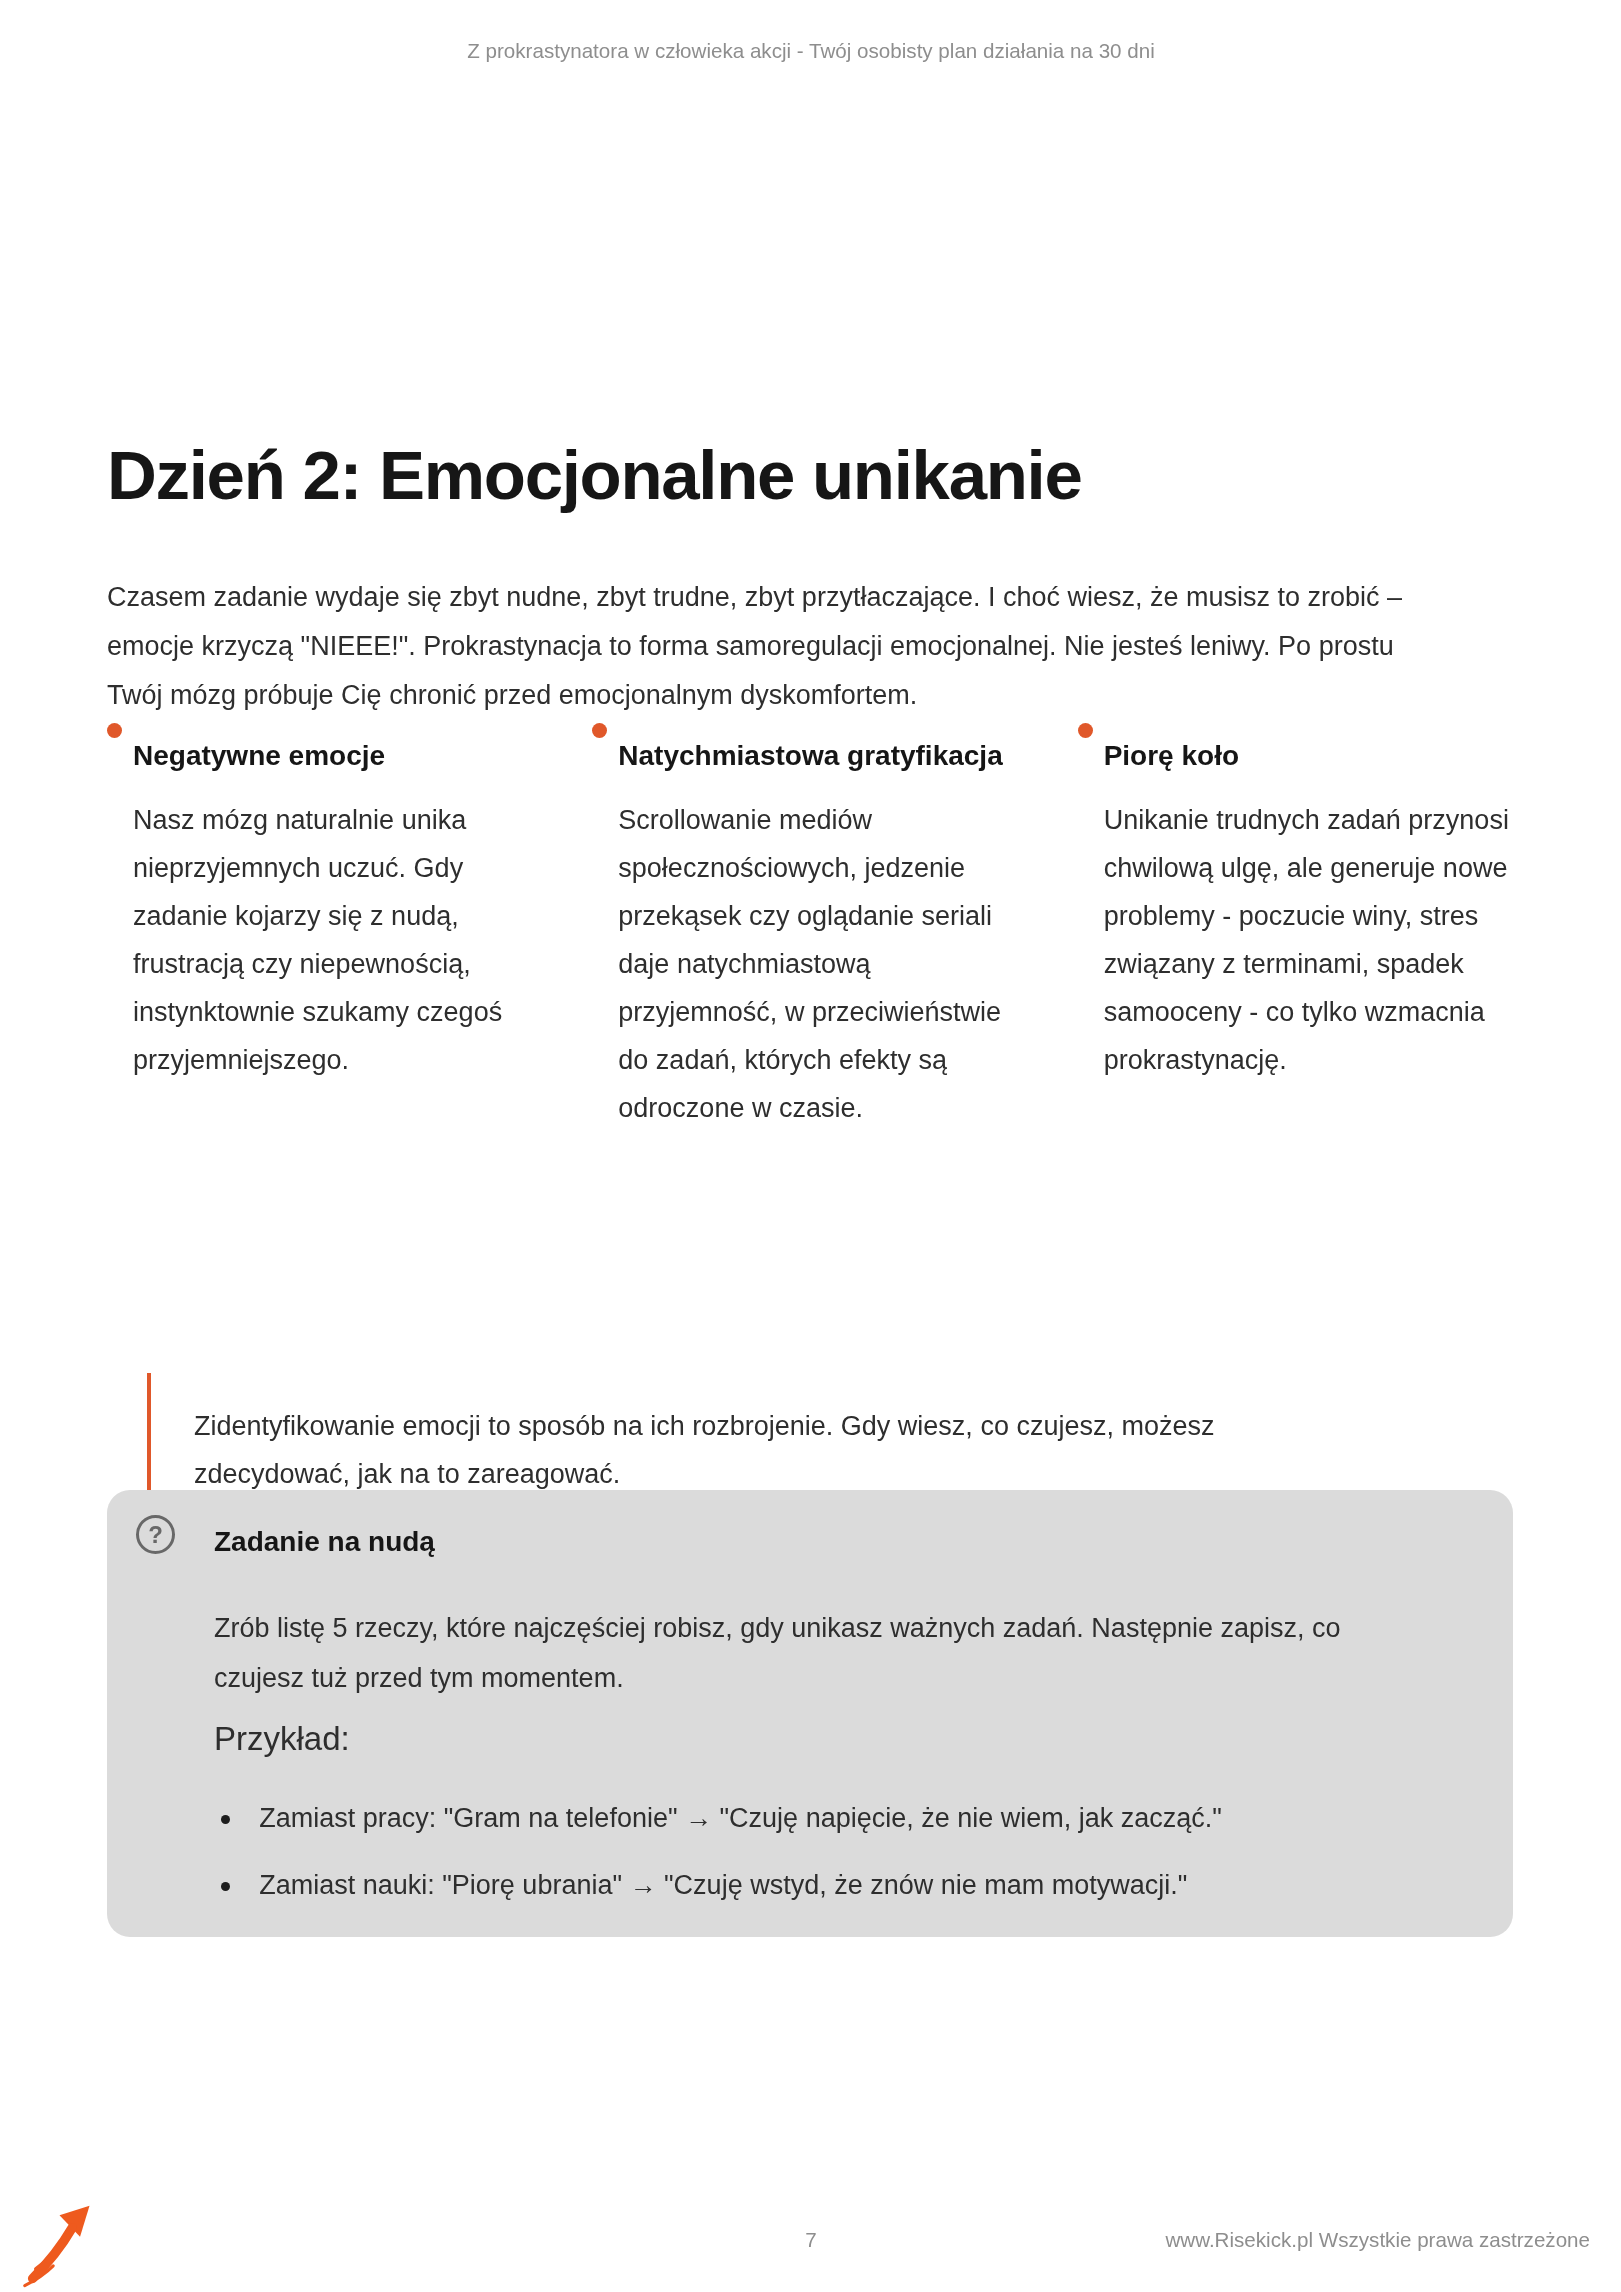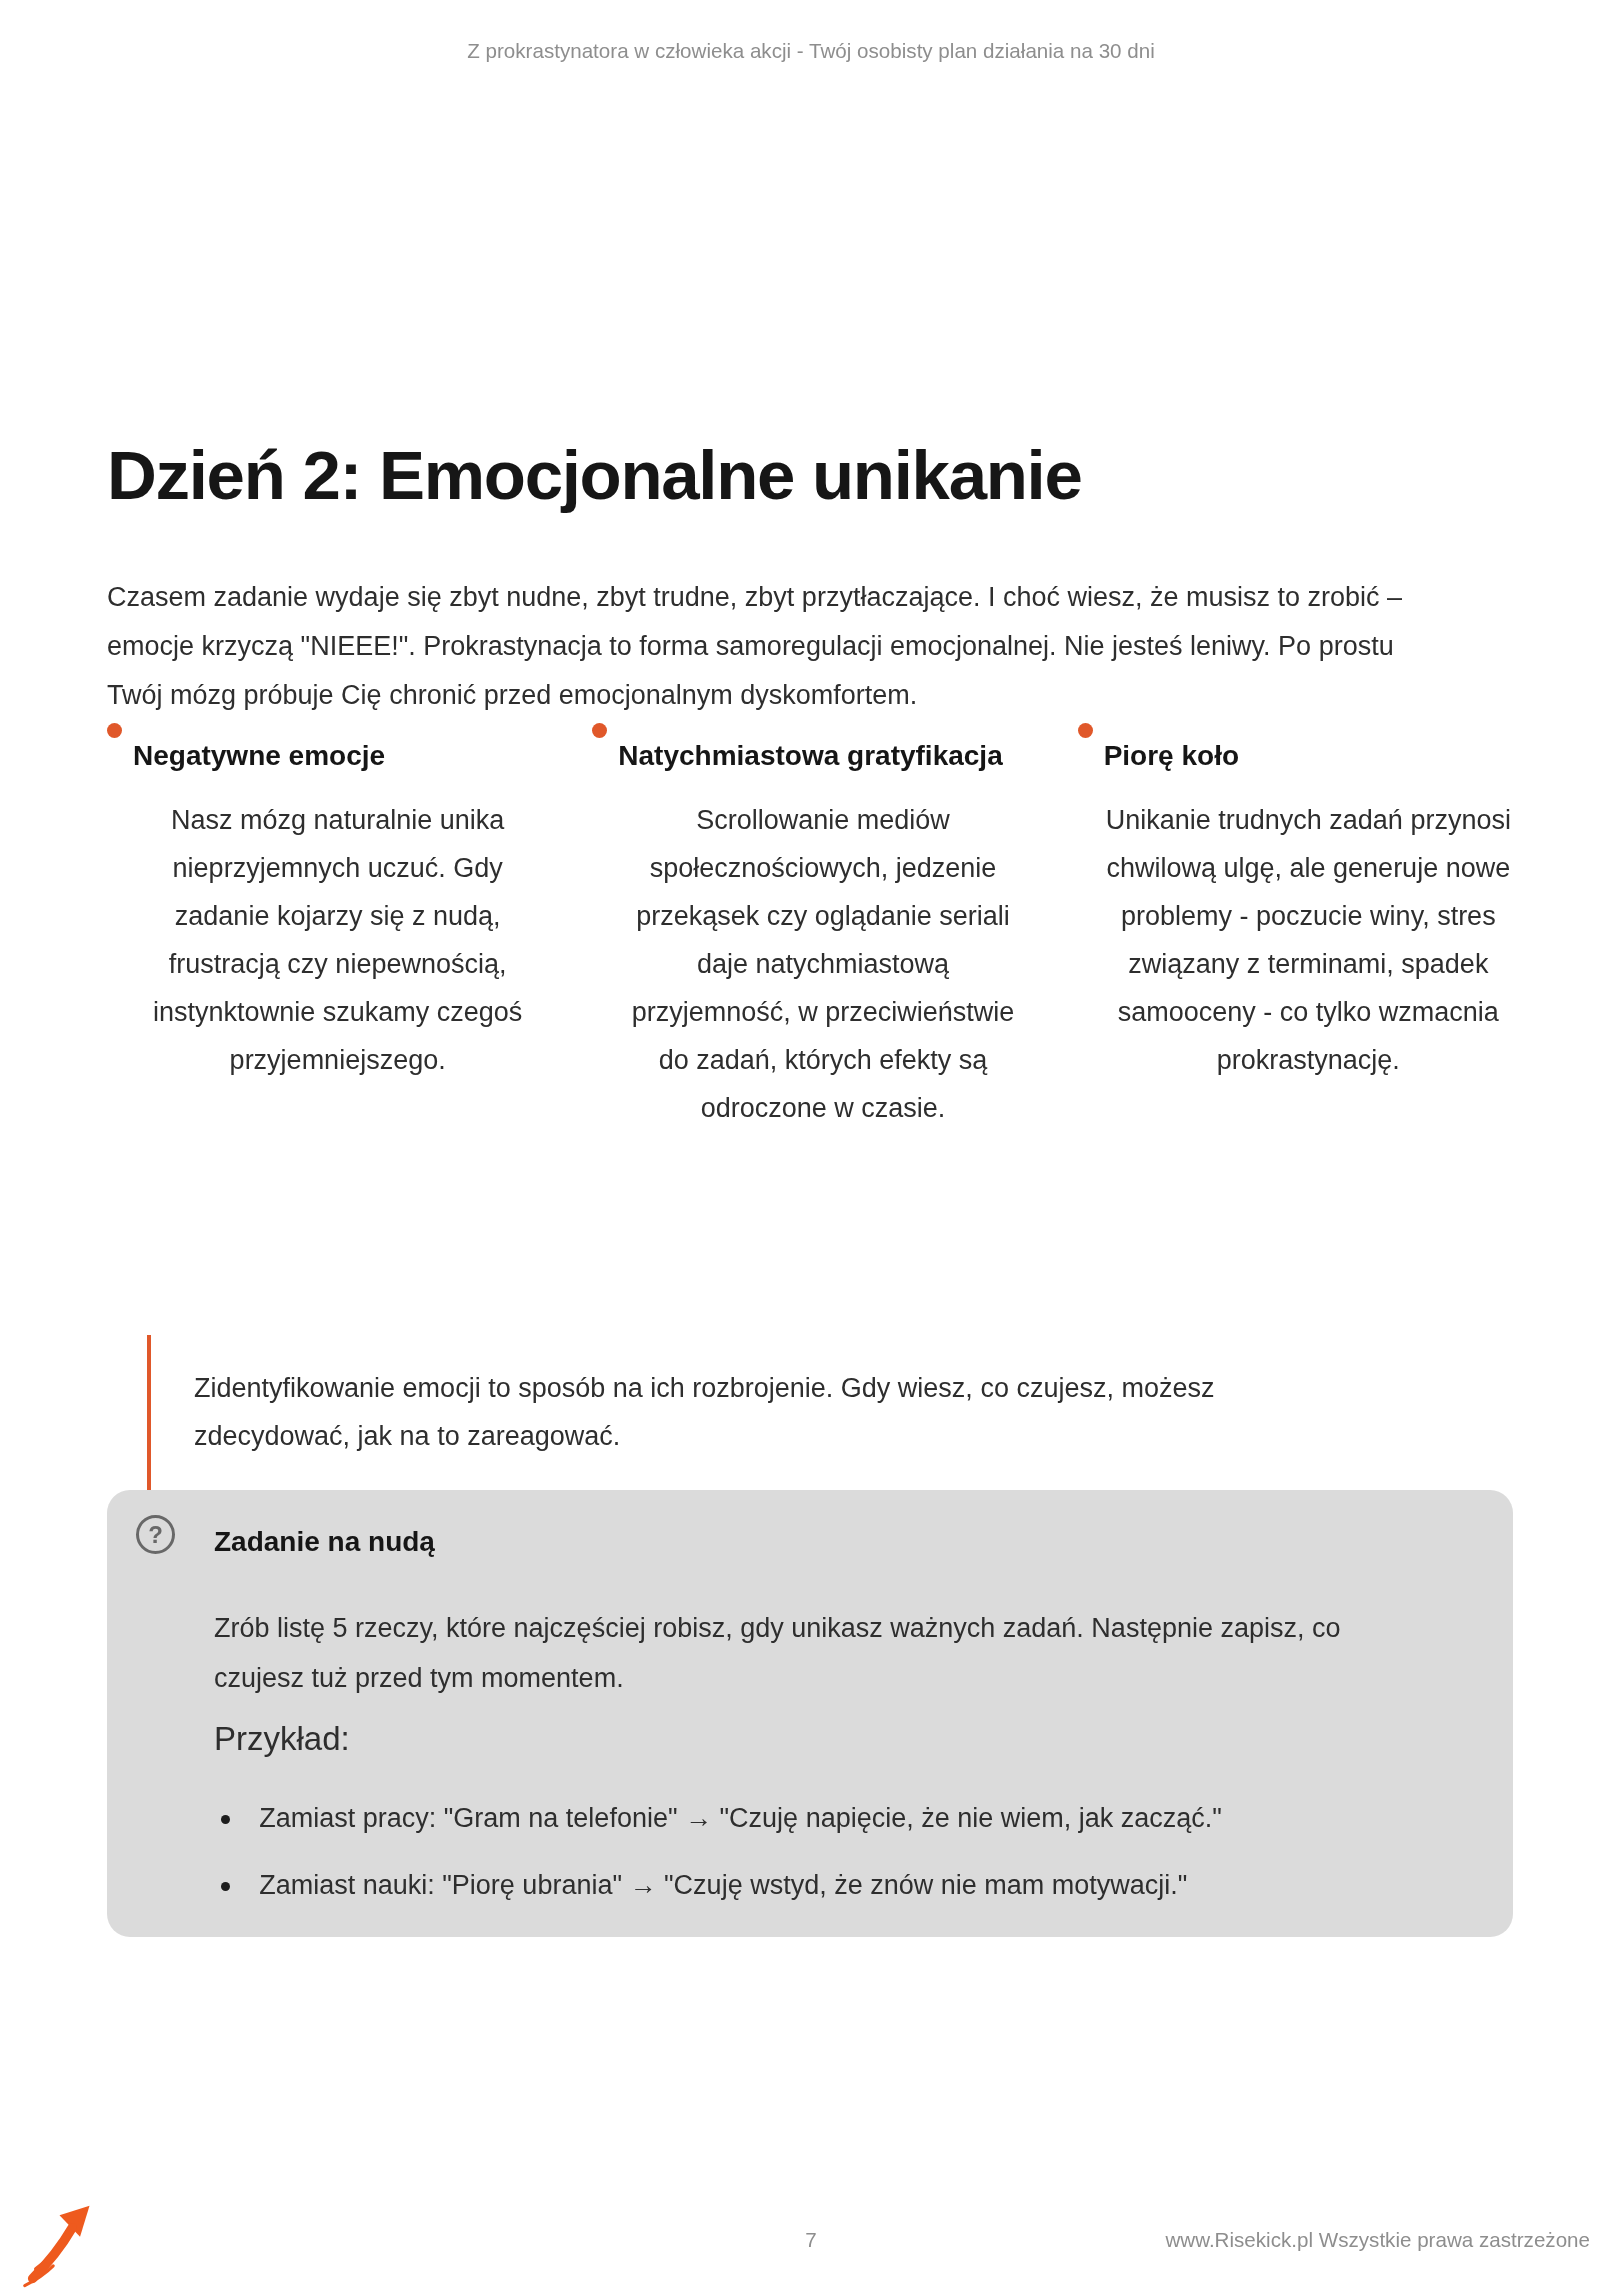--- a/index.html
+++ b/index.html
@@ -38,25 +38,25 @@
   .bullet-dot {
     flex: 0 0 15px; width: 15px; height: 15px; border-radius: 50%;
     background: #E0582A; margin-top: 17px;
   }
   .column-content { margin-left: 26px; }
   .column-title {
     margin: 0; font-size: 28px; font-weight: 700; color: #161616;
     line-height: 36px;
   }
   .column-body {
-    margin: 21.5px 0 0; font-size: 27px; line-height: 48px; color: #2E2E2E; text-align: center;
+    margin: 21.5px 0 0; font-size: 27px; line-height: 48px; color: #2E2E2E;
   }
 
   .quote-block {
-    position: absolute; top: 1308px; left: 107px; width: 1200px;
+    position: absolute; top: 1346px; left: 107px; width: 1200px;
     border-left: 4.5px solid #E0582A;
     padding: 29px 0 34px 43px;
     font-size: 27px; line-height: 48px; color: #2E2E2E;
   }
 
   .task-box {
     position: absolute; top: 1490px; left: 107px; width: 1406px; height: 447px;
     background: #DBDBDB; border-radius: 23px;
     padding: 30px 75px 0 107px;
   }

